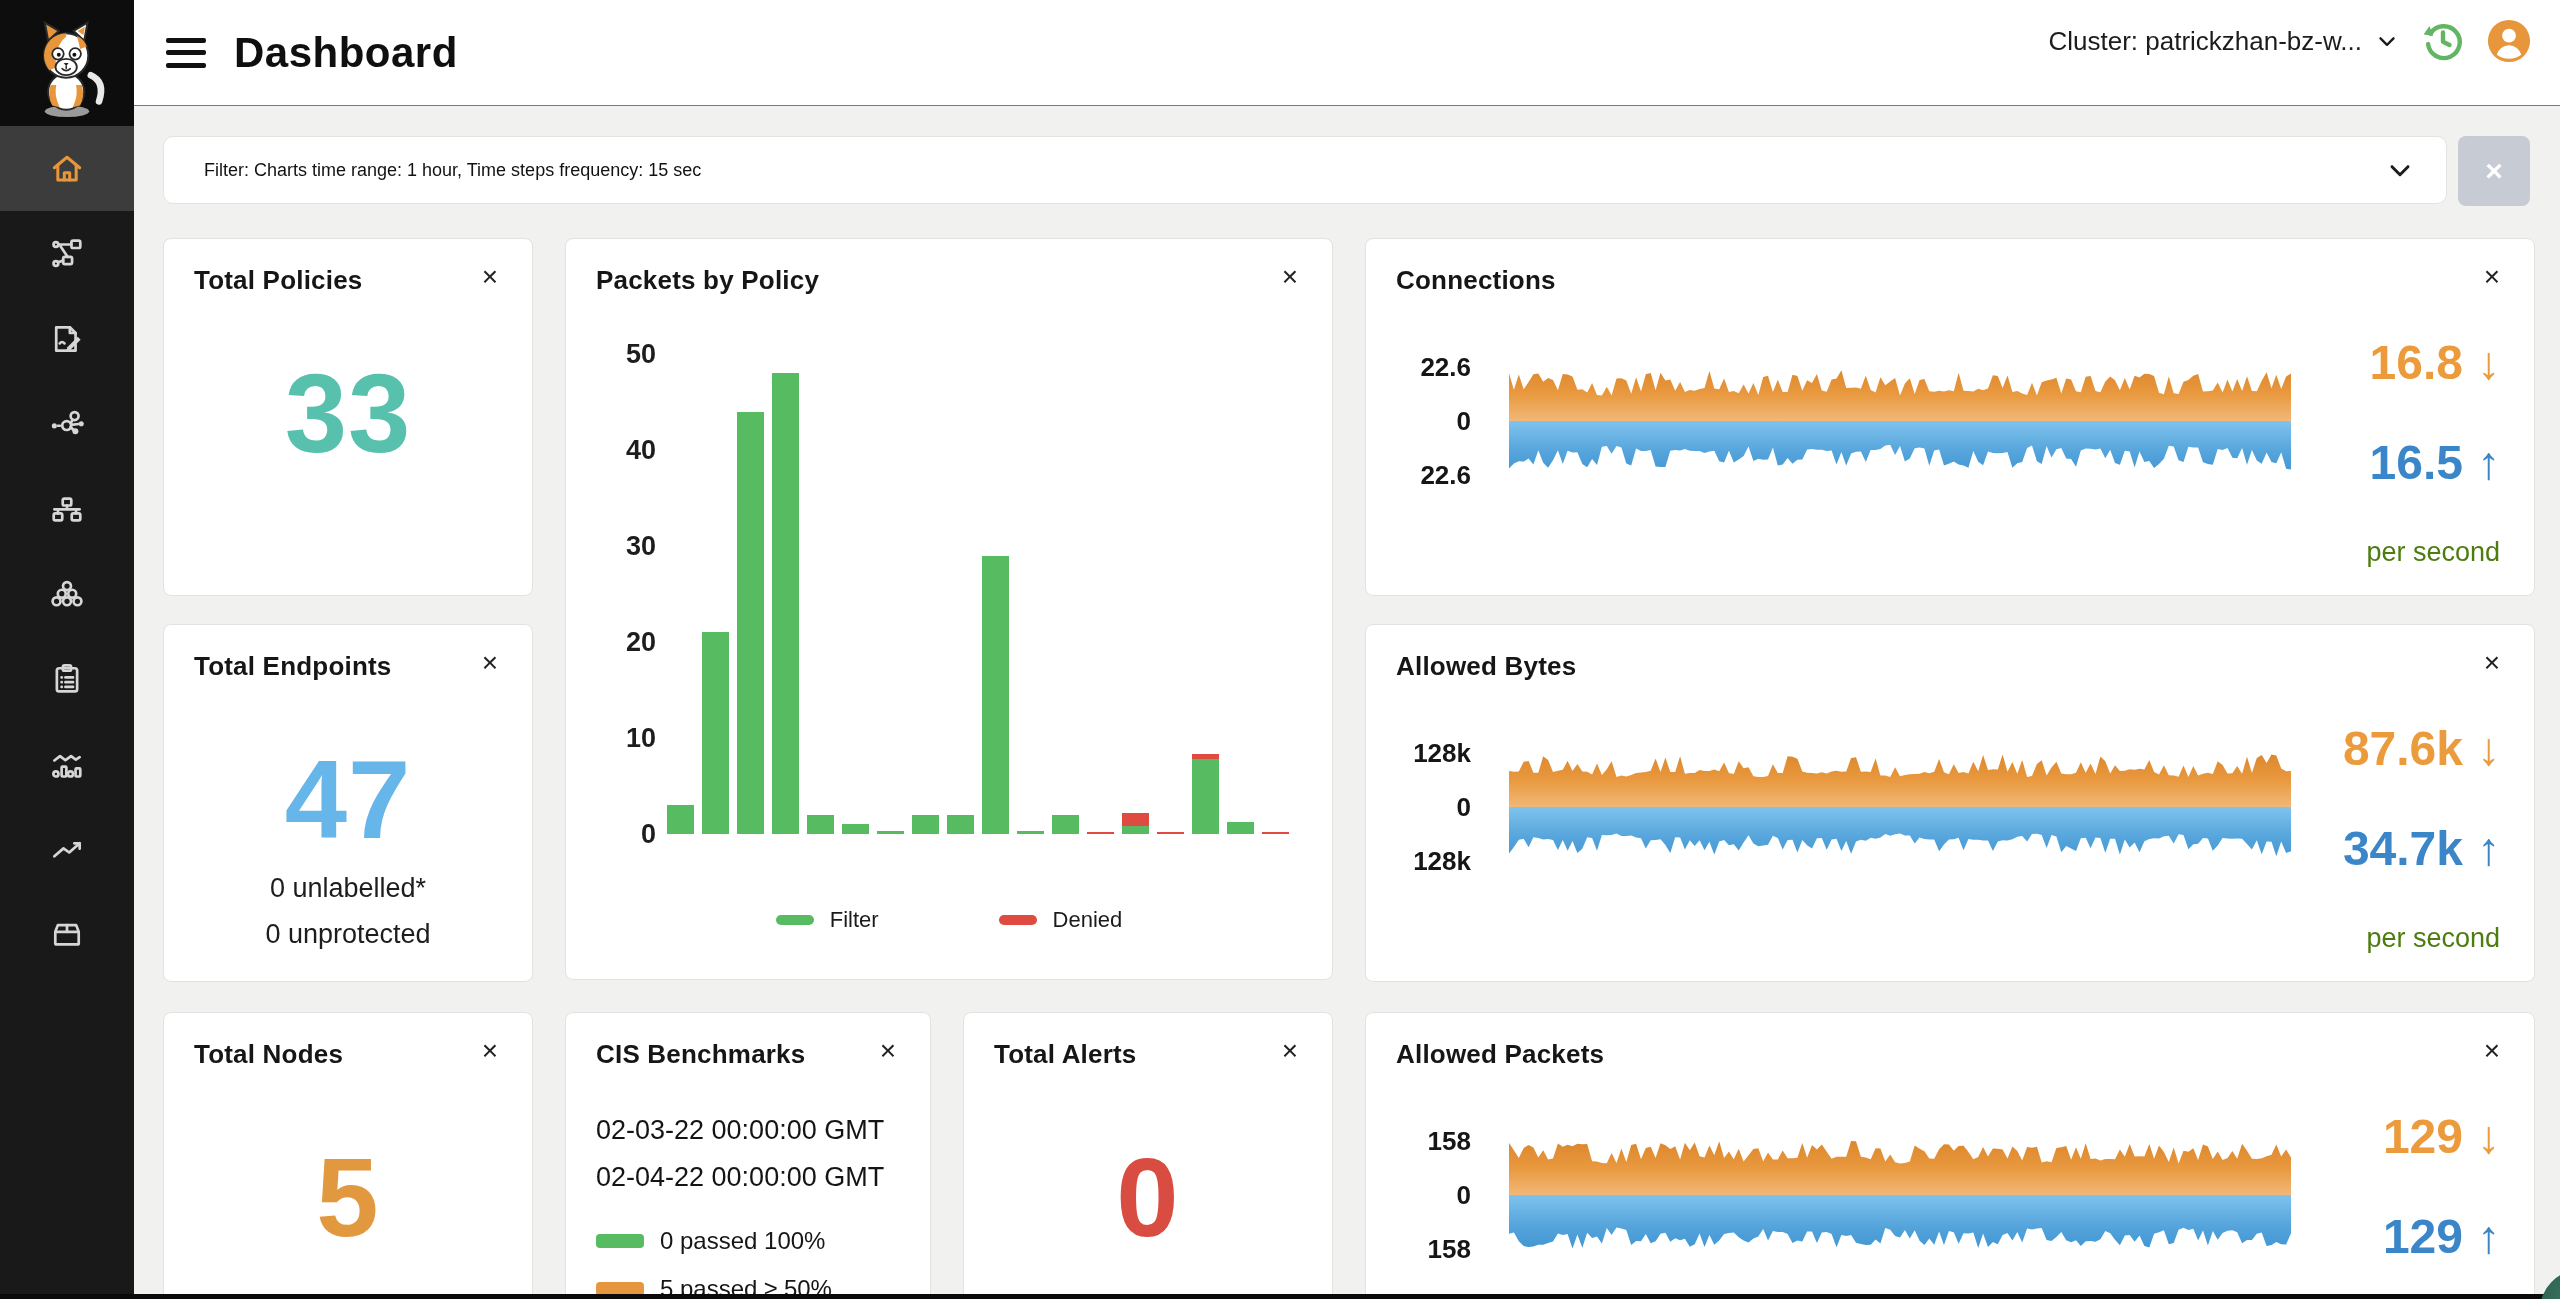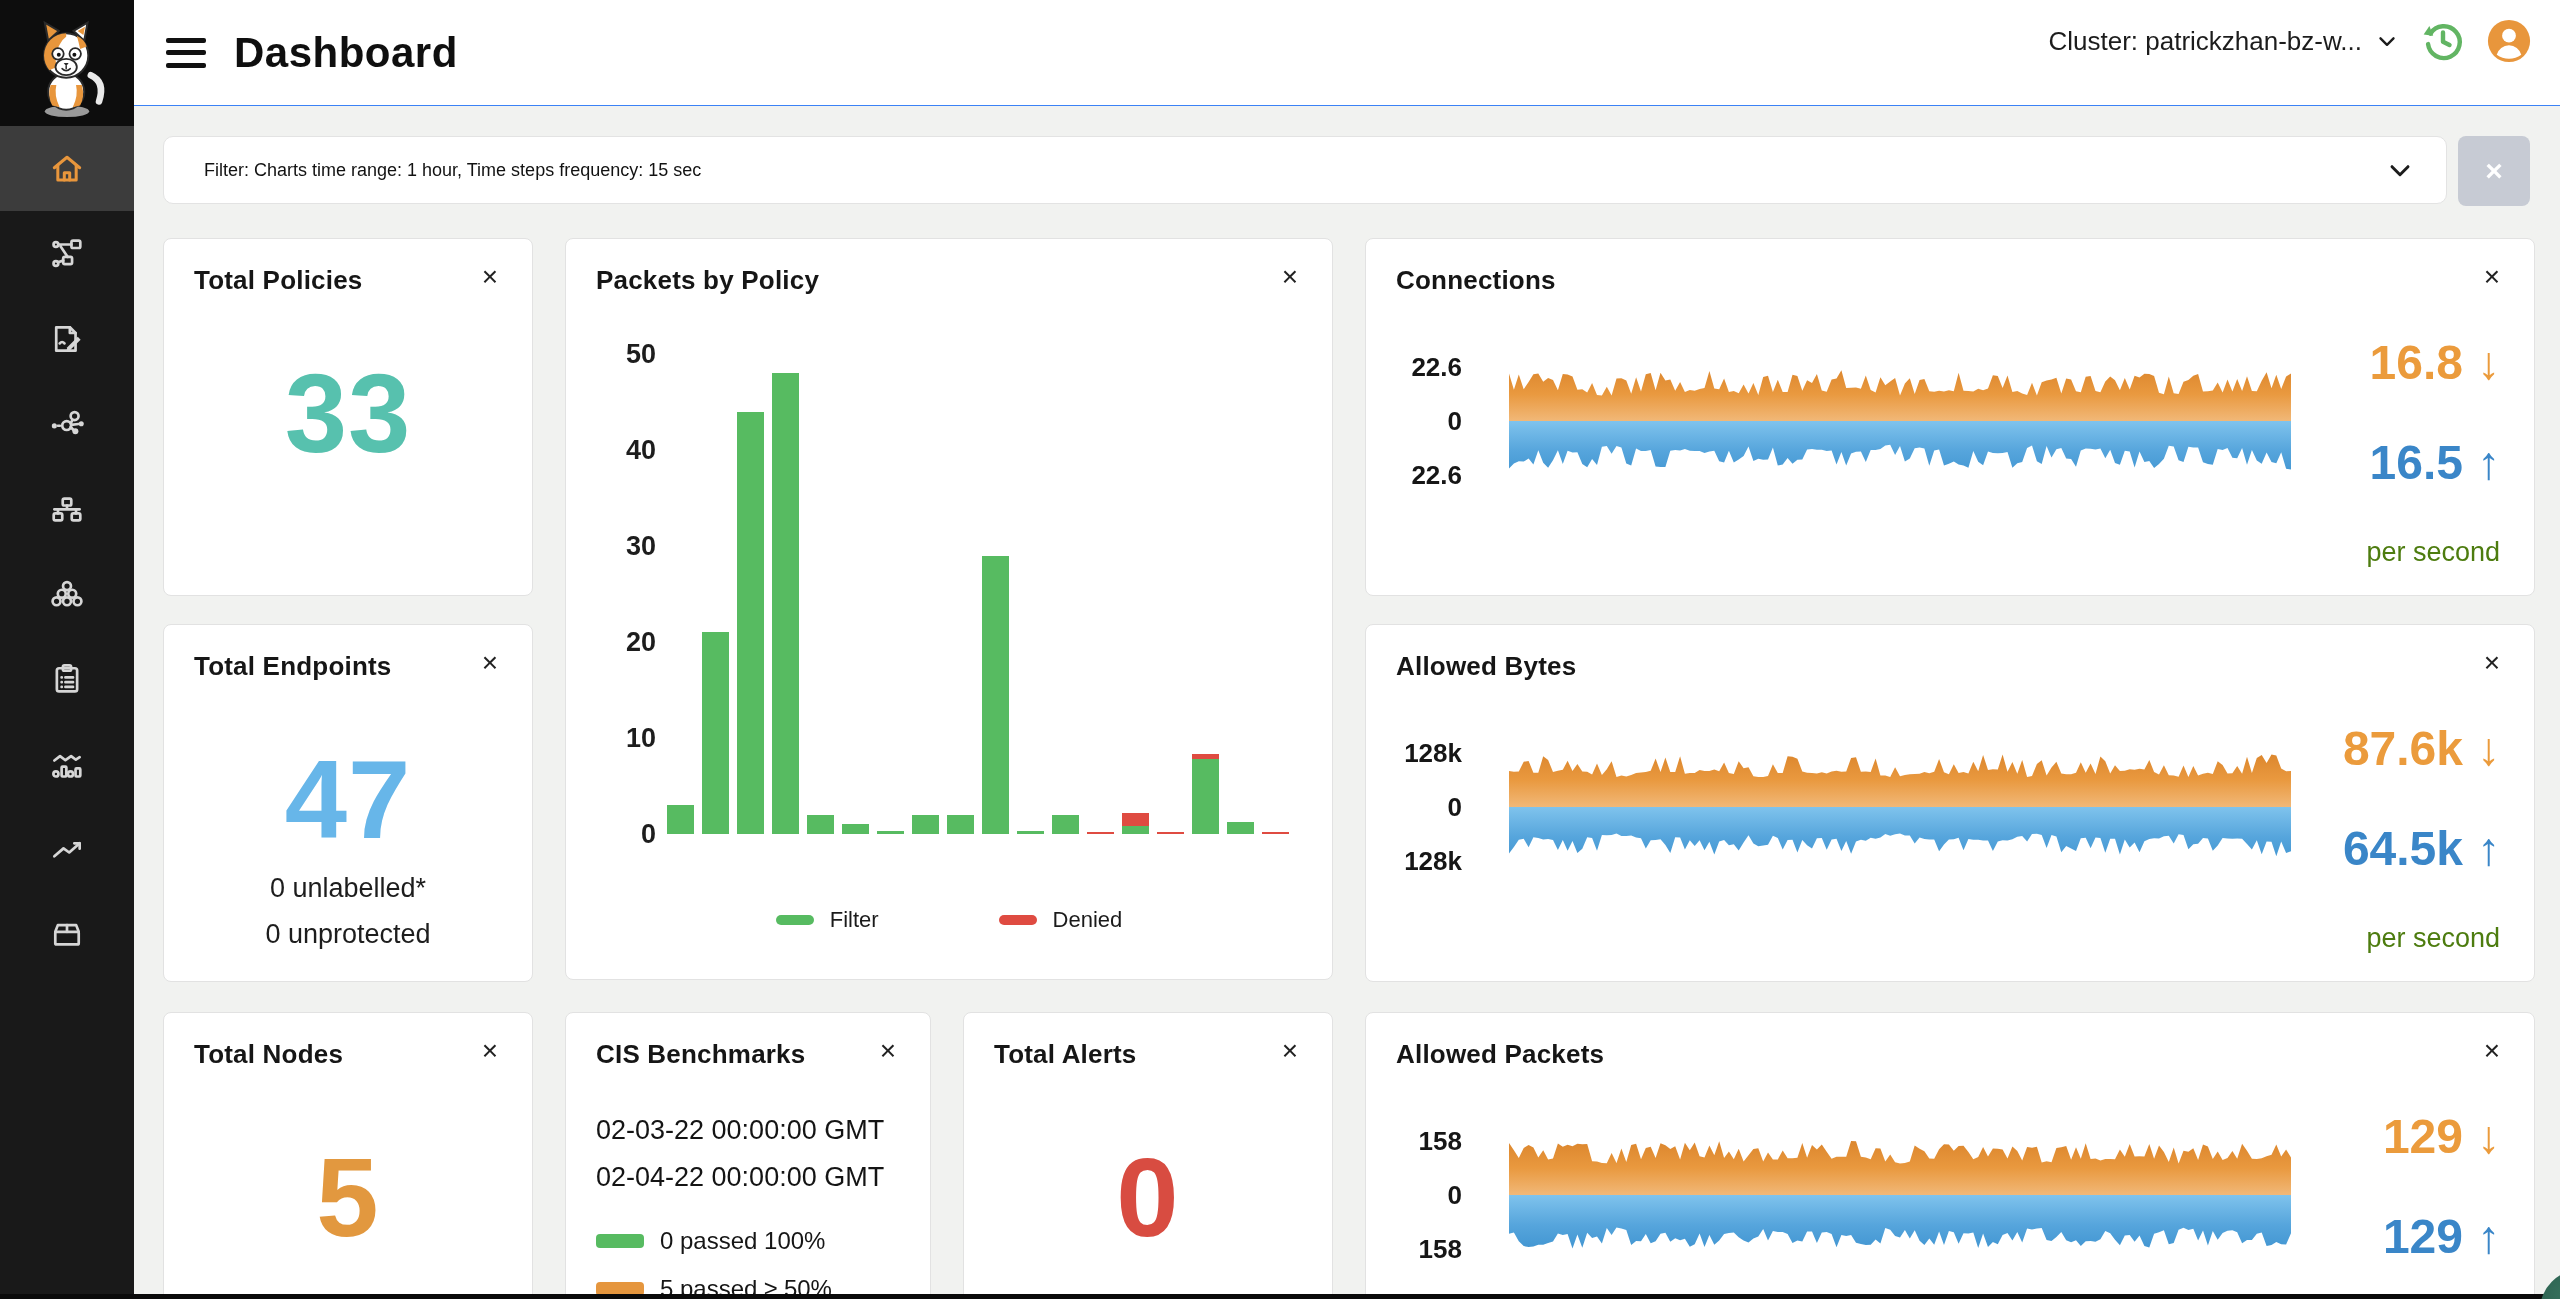--- a/index.html
+++ b/index.html
@@ -53,21 +53,21 @@
   .yticks div { height:32px; line-height:32px; margin-bottom:64px; text-align:right; font-size:27px; font-weight:bold; color:#1d1d1d; }
   .plot { position:absolute; left:101px; top:115px; width:640px; height:480px; }
   .bar { position:absolute; bottom:0; width:27px; display:flex; flex-direction:column; }
   .bar .seg-d { background:#df4b41; }
   .bar .seg-a { background:#57bb61; }
   .blegend { position:absolute; left:0; right:0; top:668px; display:flex; justify-content:center; gap:120px; align-items:center; }
   .blegend .item { display:flex; align-items:center; gap:16px; font-size:22px; color:#1b1b1b; }
   .swatch { display:inline-block; width:38px; height:10px; border-radius:5px; }
 
   
-  .ax { position:absolute; left:4px; width:92px; text-align:right; font-size:26px; font-weight:bold; color:#161616; height:32px; line-height:32px; }
+  .ax { position:absolute; left:13px; width:92px; text-align:right; font-size:26px; font-weight:bold; color:#161616; height:32px; line-height:32px; }
   .ax.t { top:112px; } .ax.m { top:166px; } .ax.b { top:220px; }
   .area-svg { position:absolute; left:143px; top:122px; width:782px; height:120px; }
   .rate { position:absolute; right:34px; display:flex; gap:14px; align-items:baseline; font-size:48px; font-weight:bold; }
   .rate .arrow { font-size:46px; font-weight:bold; }
   .rate.down { top:96px; color:#eb9b3c; }
   .rate.up { top:196px; color:#3a86c8; }
   .unit { position:absolute; right:34px; top:298px; font-size:27px; color:#4d7c0f; }
 
   
   .dates { position:absolute; left:30px; top:94px; font-size:27px; color:#141414; line-height:47px; }
@@ -385,21 +385,21 @@
       </linearGradient>
     </defs>
     <path d="M0 60 L0.0 24.0 L4.9 24.7 L9.8 24.5 L14.7 14.7 L19.6 13.9 L24.4 25.8 L29.3 25.8 L34.2 9.3 L39.1 12.9 L44.0 24.9 L48.9 23.7 L53.8 22.7 L58.6 13.8 L63.5 23.9 L68.4 16.9 L73.3 24.5 L78.2 24.8 L83.1 27.4 L88.0 16.4 L92.9 28.1 L97.8 22.2 L102.6 14.2 L107.5 29.9 L112.4 28.4 L117.3 29.6 L122.2 27.9 L127.1 26.0 L132.0 25.5 L136.8 25.1 L141.7 23.7 L146.6 11.6 L151.5 25.1 L156.4 10.6 L161.3 25.1 L166.2 24.9 L171.1 9.3 L175.9 26.7 L180.8 26.1 L185.7 26.0 L190.6 22.9 L195.5 24.0 L200.4 24.1 L205.3 22.6 L210.2 24.2 L215.1 15.6 L219.9 25.9 L224.8 27.0 L229.7 14.2 L234.6 21.3 L239.5 20.2 L244.4 29.2 L249.3 30.1 L254.2 29.9 L259.0 28.9 L263.9 17.3 L268.8 26.1 L273.7 26.0 L278.6 9.2 L283.5 9.7 L288.4 11.8 L293.3 24.4 L298.1 25.7 L303.0 25.9 L307.9 26.4 L312.8 25.2 L317.7 26.6 L322.6 24.4 L327.5 23.8 L332.4 24.7 L337.2 24.4 L342.1 11.0 L347.0 10.2 L351.9 24.8 L356.8 24.5 L361.7 25.0 L366.6 11.4 L371.4 28.6 L376.3 28.4 L381.2 29.9 L386.1 20.2 L391.0 29.3 L395.9 28.0 L400.8 27.2 L405.7 27.1 L410.6 26.7 L415.4 24.9 L420.3 26.2 L425.2 24.8 L430.1 12.1 L435.0 25.2 L439.9 27.3 L444.8 17.3 L449.6 26.1 L454.5 25.1 L459.4 26.4 L464.3 14.7 L469.2 24.3 L474.1 7.9 L479.0 22.9 L483.9 22.2 L488.8 22.5 L493.6 7.6 L498.5 24.7 L503.4 15.1 L508.3 26.7 L513.2 12.9 L518.1 29.9 L523.0 29.0 L527.9 16.9 L532.7 13.2 L537.6 28.6 L542.5 20.4 L547.4 14.8 L552.3 26.4 L557.2 27.3 L562.1 27.2 L567.0 25.8 L571.8 15.3 L576.7 25.7 L581.6 16.4 L586.5 27.0 L591.4 9.5 L596.3 14.3 L601.2 26.6 L606.0 18.2 L610.9 24.0 L615.8 23.8 L620.7 22.3 L625.6 22.8 L630.5 21.8 L635.4 22.6 L640.3 13.0 L645.1 25.0 L650.0 27.5 L654.9 18.3 L659.8 28.2 L664.7 28.6 L669.6 29.8 L674.5 18.4 L679.4 30.0 L684.3 19.1 L689.1 28.6 L694.0 26.8 L698.9 25.7 L703.8 27.1 L708.7 14.3 L713.6 18.0 L718.5 26.6 L723.4 26.3 L728.2 18.9 L733.1 26.8 L738.0 9.7 L742.9 26.0 L747.8 11.0 L752.7 8.1 L757.6 16.0 L762.5 7.5 L767.3 8.6 L772.2 21.6 L777.1 24.3 L782.0 23.9 L782 60 Z" fill="url(#ogc2)"></path>
     <path d="M0 60 L0.0 106.5 L4.9 99.9 L9.8 92.7 L14.7 91.7 L19.6 100.2 L24.4 90.2 L29.3 90.9 L34.2 92.4 L39.1 92.1 L44.0 93.1 L48.9 103.0 L53.8 92.9 L58.6 103.7 L63.5 94.1 L68.4 106.1 L73.3 101.7 L78.2 90.2 L83.1 91.0 L88.0 103.7 L92.9 87.9 L97.8 88.3 L102.6 88.0 L107.5 86.6 L112.4 89.1 L117.3 89.0 L122.2 88.6 L127.1 90.6 L132.0 91.2 L136.8 101.4 L141.7 93.2 L146.6 93.1 L151.5 92.2 L156.4 97.9 L161.3 106.1 L166.2 90.2 L171.1 90.5 L175.9 102.6 L180.8 93.2 L185.7 98.9 L190.6 93.2 L195.5 103.2 L200.4 94.8 L205.3 107.4 L210.2 94.5 L215.1 93.0 L219.9 98.3 L224.8 97.2 L229.7 103.6 L234.6 95.5 L239.5 88.2 L244.4 96.4 L249.3 99.2 L254.2 98.4 L259.0 97.7 L263.9 88.8 L268.8 91.1 L273.7 102.4 L278.6 92.9 L283.5 92.7 L288.4 105.5 L293.3 92.9 L298.1 98.2 L303.0 101.6 L307.9 91.2 L312.8 91.0 L317.7 102.7 L322.6 92.6 L327.5 91.8 L332.4 103.9 L337.2 94.0 L342.1 106.7 L347.0 94.5 L351.9 92.7 L356.8 93.8 L361.7 90.7 L366.6 91.8 L371.4 90.4 L376.3 87.1 L381.2 88.8 L386.1 87.3 L391.0 86.5 L395.9 88.5 L400.8 88.4 L405.7 96.6 L410.6 90.5 L415.4 92.0 L420.3 92.4 L425.2 92.5 L430.1 104.3 L435.0 97.5 L439.9 92.4 L444.8 92.2 L449.6 90.8 L454.5 103.2 L459.4 91.9 L464.3 92.7 L469.2 92.8 L474.1 93.4 L479.0 93.5 L483.9 103.9 L488.8 94.4 L493.6 93.3 L498.5 93.5 L503.4 92.3 L508.3 89.7 L513.2 89.1 L518.1 94.6 L523.0 87.0 L527.9 86.7 L532.7 87.9 L537.6 101.1 L542.5 88.1 L547.4 89.6 L552.3 105.2 L557.2 98.9 L562.1 101.6 L567.0 104.0 L571.8 91.2 L576.7 90.7 L581.6 101.2 L586.5 90.4 L591.4 91.0 L596.3 105.8 L601.2 91.7 L606.0 91.7 L610.9 107.6 L615.8 92.6 L620.7 100.4 L625.6 95.5 L630.5 105.2 L635.4 94.2 L640.3 92.0 L645.1 91.3 L650.0 91.5 L654.9 89.2 L659.8 88.8 L664.7 96.4 L669.6 87.2 L674.5 87.9 L679.4 102.3 L684.3 97.3 L689.1 96.7 L694.0 91.0 L698.9 91.5 L703.8 103.8 L708.7 98.4 L713.6 91.0 L718.5 91.6 L723.4 91.8 L728.2 91.6 L733.1 91.7 L738.0 97.1 L742.9 102.5 L747.8 93.2 L752.7 107.2 L757.6 94.4 L762.5 94.7 L767.3 109.2 L772.2 94.6 L777.1 105.9 L782.0 104.3 L782 60 Z" fill="url(#bgc2)"></path>
       </svg>
     <div class="rate down">
       <span>87.6k</span>
       <span class="arrow">↓</span>
     </div>
     <div class="rate up">
-      <span>64.5k</span>
+      <span>34.7k</span>
       <span class="arrow">↑</span>
     </div>
     <div class="unit">per second</div>
   </section>
 
   <section class="card" style="left:163px;top:1012px;width:370px;height:360px">
     <h3 class="card-title">Total Nodes</h3>
     <button class="close">×</button>
     <div class="big orange">5</div>
   </section>

